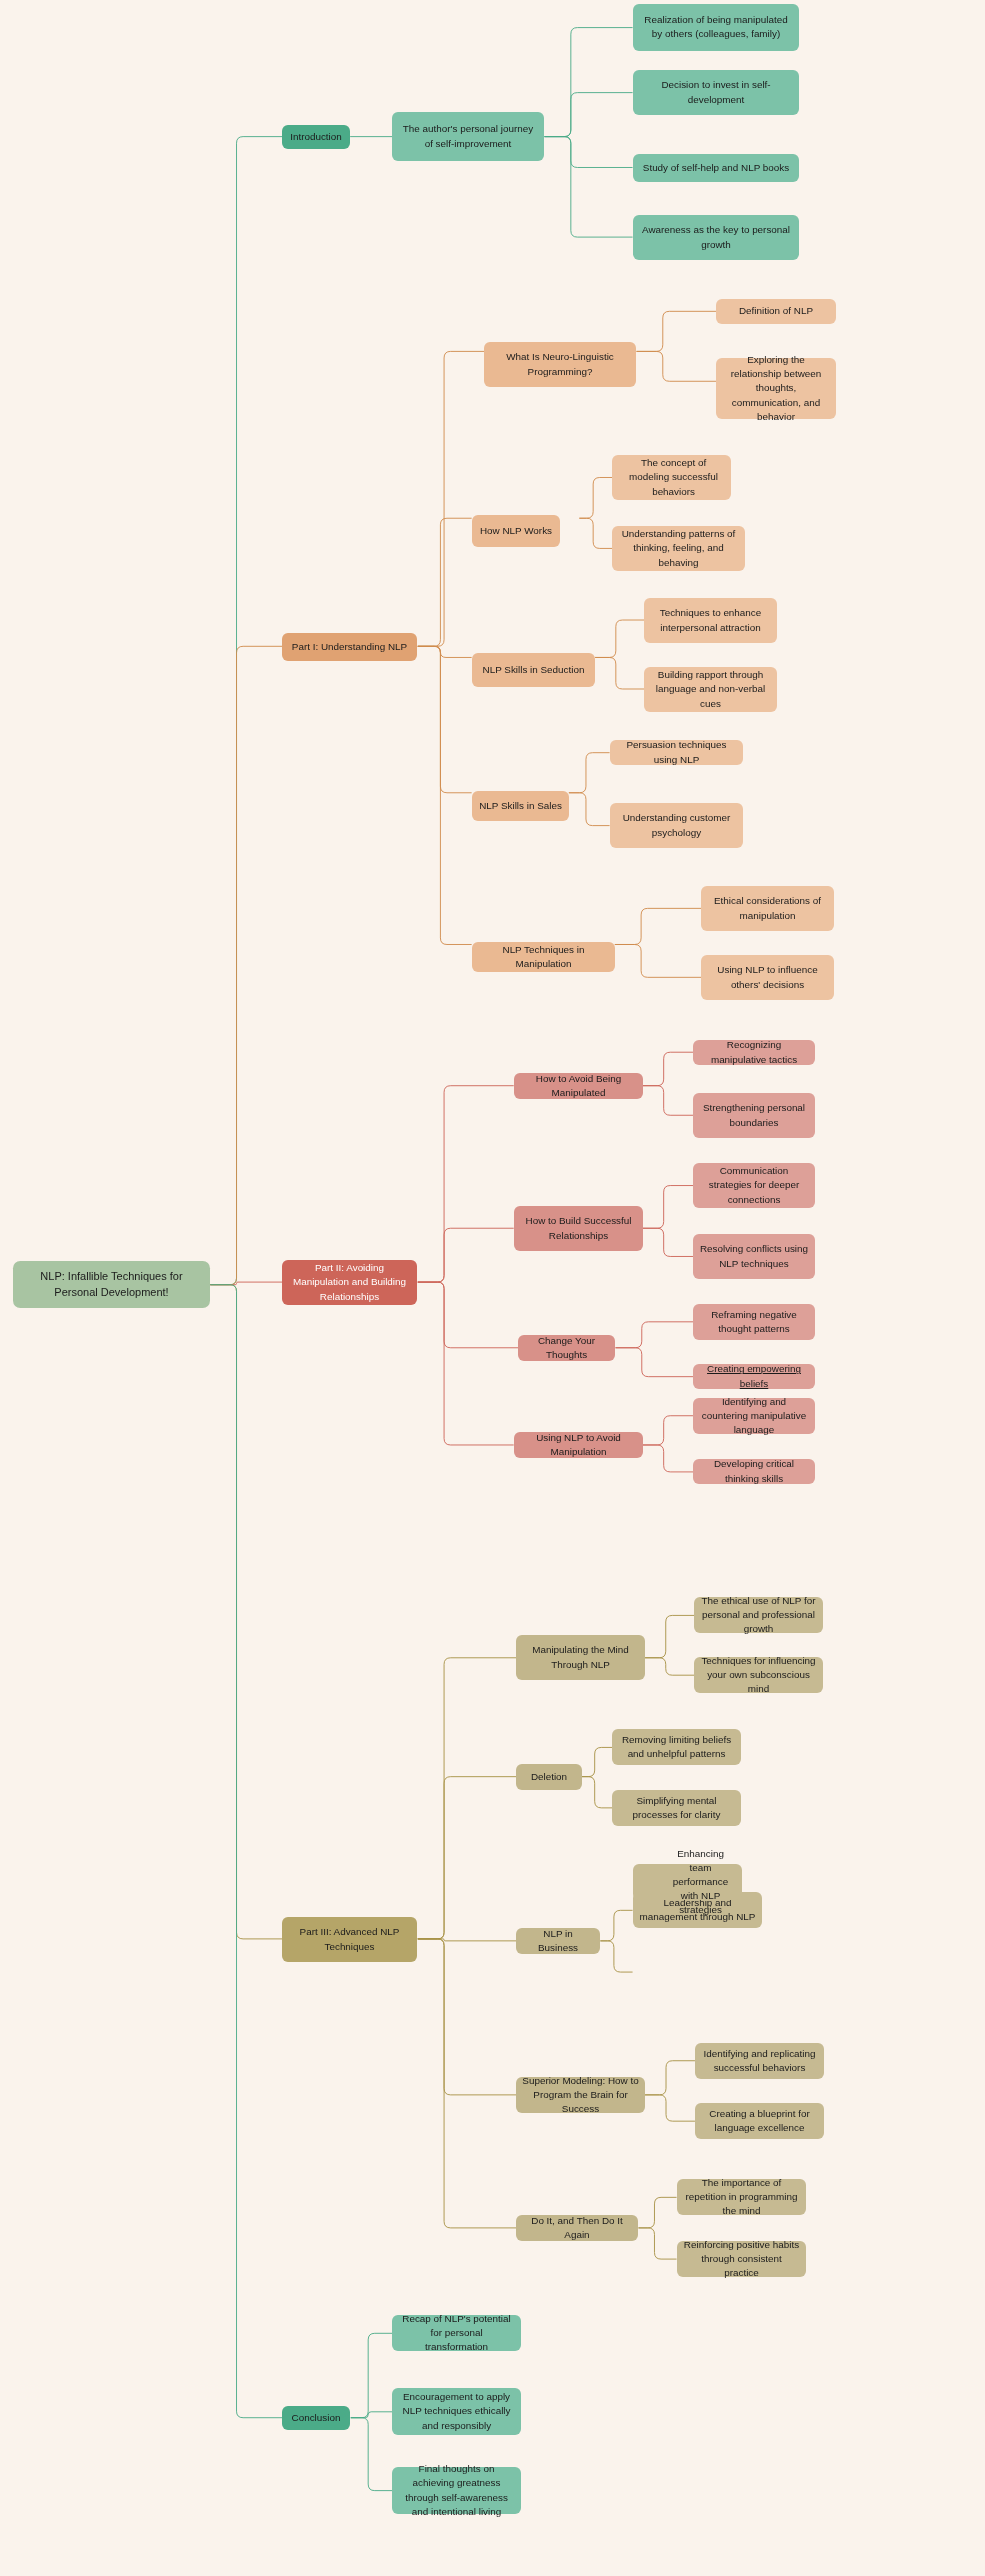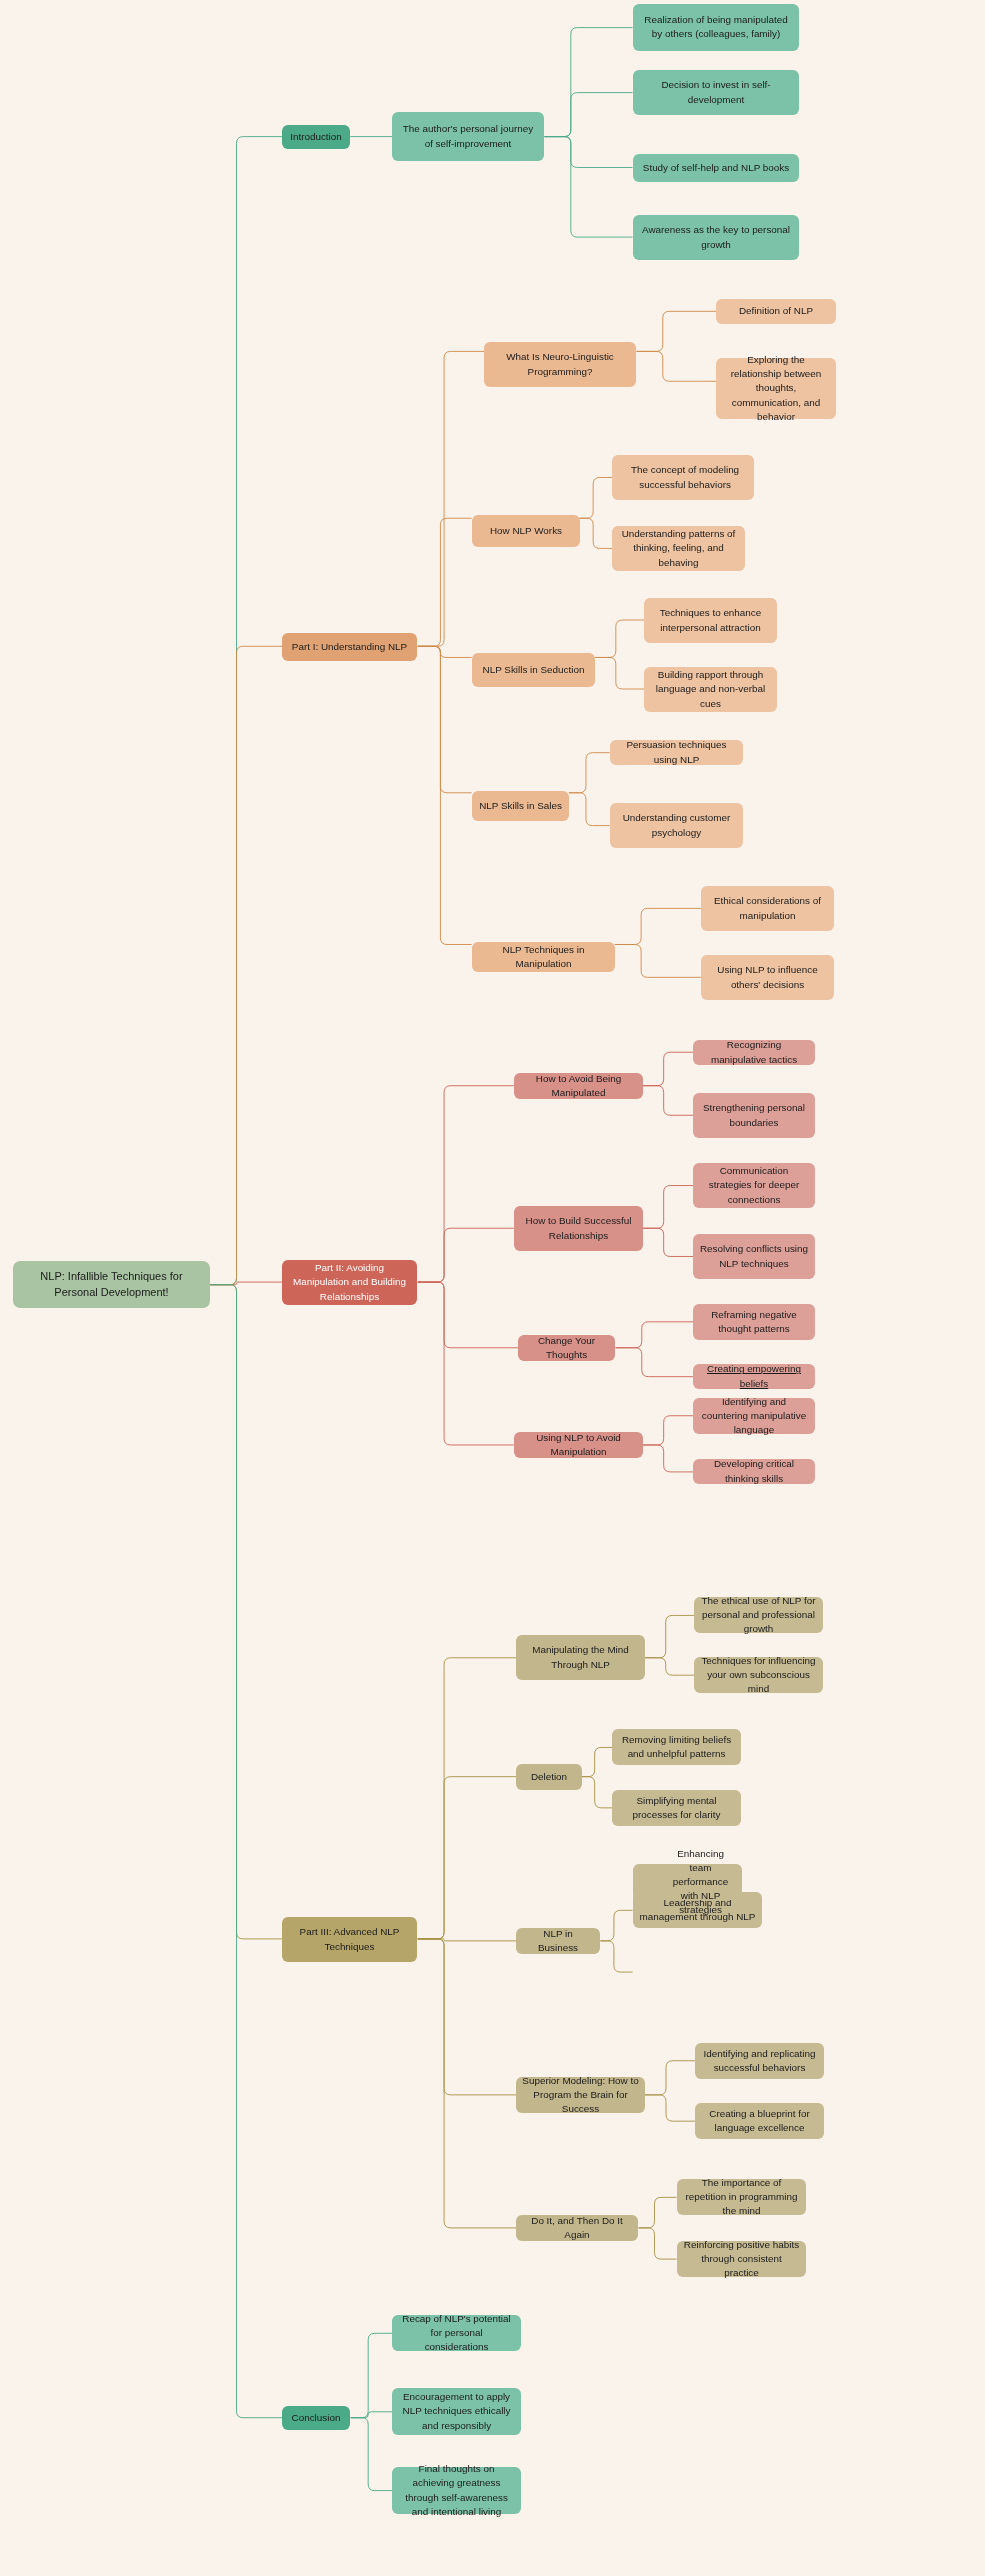--- a/index.html
+++ b/index.html
@@ -153,24 +153,24 @@
       </div>
       <div class="node o2" style="left: 484px; top: 329px; width: 152px; min-height: 45px; height: 45px;">
         <span>What Is Neuro-Linguistic Programming?</span>
       </div>
       <div class="node o3" style="left: 716px; top: 299px; width: 120px; min-height: 25px; height: 25px;">
         <span>Definition of NLP</span>
       </div>
       <div class="node o3" style="left: 716px; top: 351px; width: 120px; min-height: 61px; height: 61px; margin-top: 7px;">
         <span>Exploring the relationship between thoughts, communication, and behavior</span>
       </div>
-      <div class="node o2" style="left: 472px; top: 502px; width: 108px; min-height: 31.5px; height: 31.5px;">
+      <div class="node o2" style="left: 472px; top: 502px; width: 88px; min-height: 31.5px; height: 31.5px;">
         <span>How NLP Works</span>
       </div>
-      <div class="node o3" style="left: 612px; top: 455px; width: 142px; min-height: 45px; height: 45px; padding-left: 10px;">
+      <div class="node o3" style="left: 612px; top: 455px; width: 119px; min-height: 45px; height: 45px; padding-left: 10px;">
         <span>The concept of modeling successful behaviors</span>
       </div>
       <div class="node o3" style="left: 612px; top: 526px; width: 133px; min-height: 45px; height: 45px;">
         <span>Understanding patterns of thinking, feeling, and behaving</span>
       </div>
       <div class="node o2" style="left: 472px; top: 640px; width: 123px; min-height: 34px; height: 34px;">
         <span>NLP Skills in Seduction</span>
       </div>
       <div class="node o3" style="left: 644px; top: 598px; width: 133px; min-height: 45px; height: 45px;">
         <span>Techniques to enhance interpersonal attraction</span>
@@ -280,21 +280,21 @@
       <div class="node k3" style="left: 677px; top: 2179px; width: 129px; min-height: 36px; height: 36px;">
         <span>The importance of repetition in programming the mind</span>
       </div>
       <div class="node k3" style="left: 677px; top: 2241px; width: 129px; min-height: 36px; height: 36px;">
         <span>Reinforcing positive habits through consistent practice</span>
       </div>
       <div class="node g1" style="left: 282px; top: 2406px; width: 68px; min-height: 23.6px; height: 23.6px;">
         <span>Conclusion</span>
       </div>
       <div class="node g2" style="left: 392px; top: 2315px; width: 129px; min-height: 36px; height: 36px;">
-        <span>Recap of NLP's potential for personal considerations</span>
+        <span>Recap of NLP's potential for personal transformation</span>
       </div>
       <div class="node g2" style="left: 392px; top: 2388px; width: 129px; min-height: 47px; height: 47px;">
         <span>Encouragement to apply NLP techniques ethically and responsibly</span>
       </div>
       <div class="node g2" style="left: 392px; top: 2467px; width: 129px; min-height: 47px; height: 47px;">
         <span>Final thoughts on achieving greatness through self-awareness and intentional living</span>
       </div>
     </div>
 </div>
 

